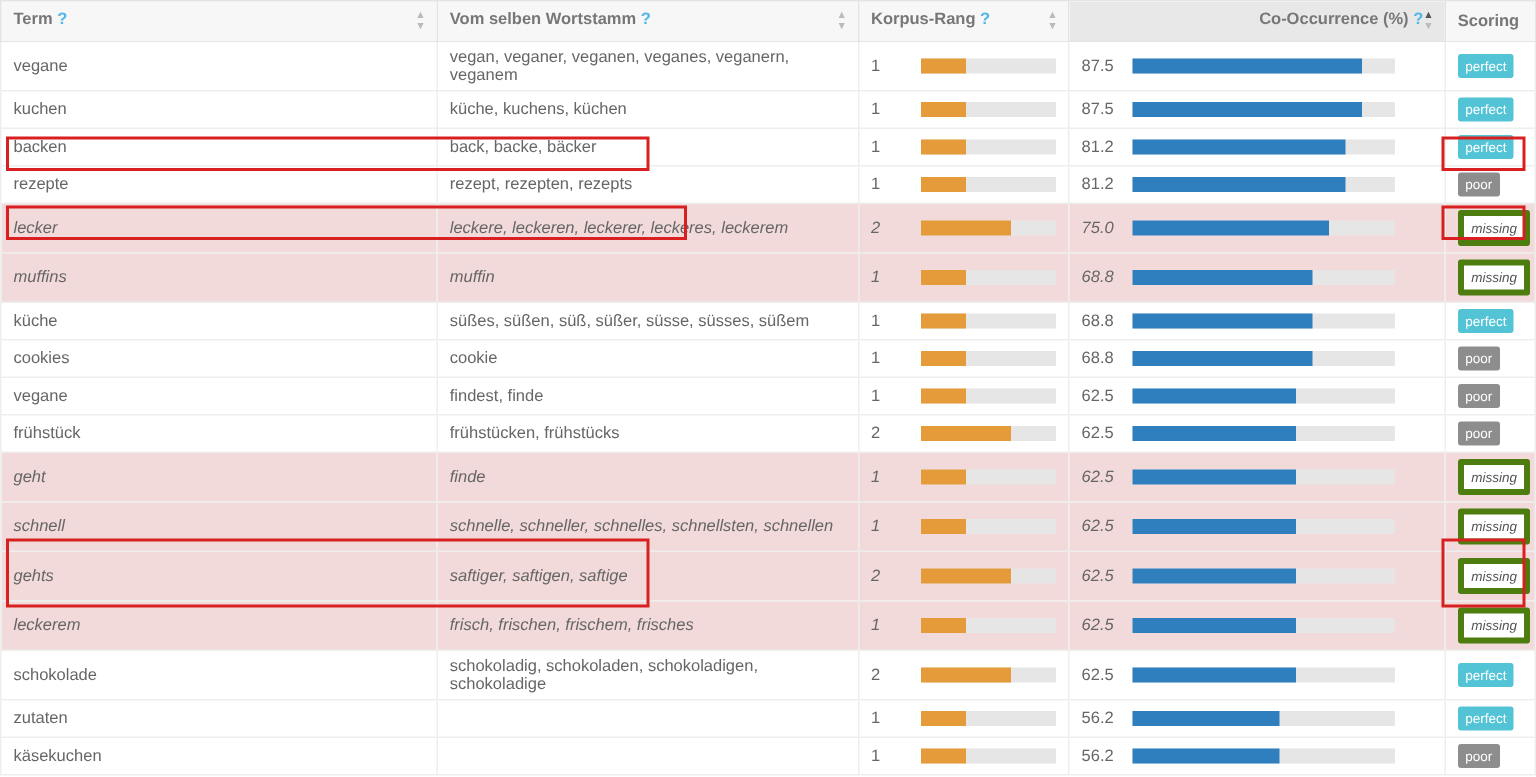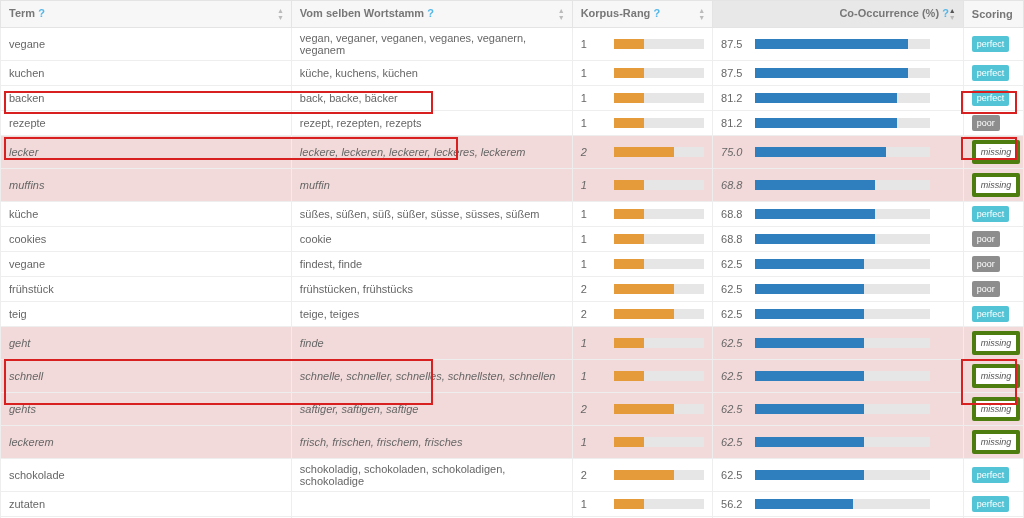--- a/index.html
+++ b/index.html
@@ -270,41 +270,20 @@
           <td>
             <div class="bar-wrap">
               <span class="num">62.5</span>
               <div class="bar-bg co-bar-bg">
                 <div class="bar-fill blue" style="width:62.5%"></div>
               </div>
             </div>
           </td>
           <td><span class="badge b-poor">poor</span></td>
         </tr>
-        <tr>
-          <td>teig</td>
-          <td>teige, teiges</td>
-          <td>
-            <div class="bar-wrap">
-              <span class="num">2</span>
-              <div class="bar-bg rang-bar-bg">
-                <div class="bar-fill orange" style="width:66.7%"></div>
-              </div>
-            </div>
-          </td>
-          <td>
-            <div class="bar-wrap">
-              <span class="num">62.5</span>
-              <div class="bar-bg co-bar-bg">
-                <div class="bar-fill blue" style="width:62.5%"></div>
-              </div>
-            </div>
-          </td>
-          <td><span class="badge b-perfect">perfect</span></td>
-        </tr>
         <tr class="pink">
           <td>geht</td>
           <td>finde</td>
           <td>
             <div class="bar-wrap">
               <span class="num">1</span>
               <div class="bar-bg rang-bar-bg">
                 <div class="bar-fill orange" style="width:33.3%"></div>
               </div>
             </div>

